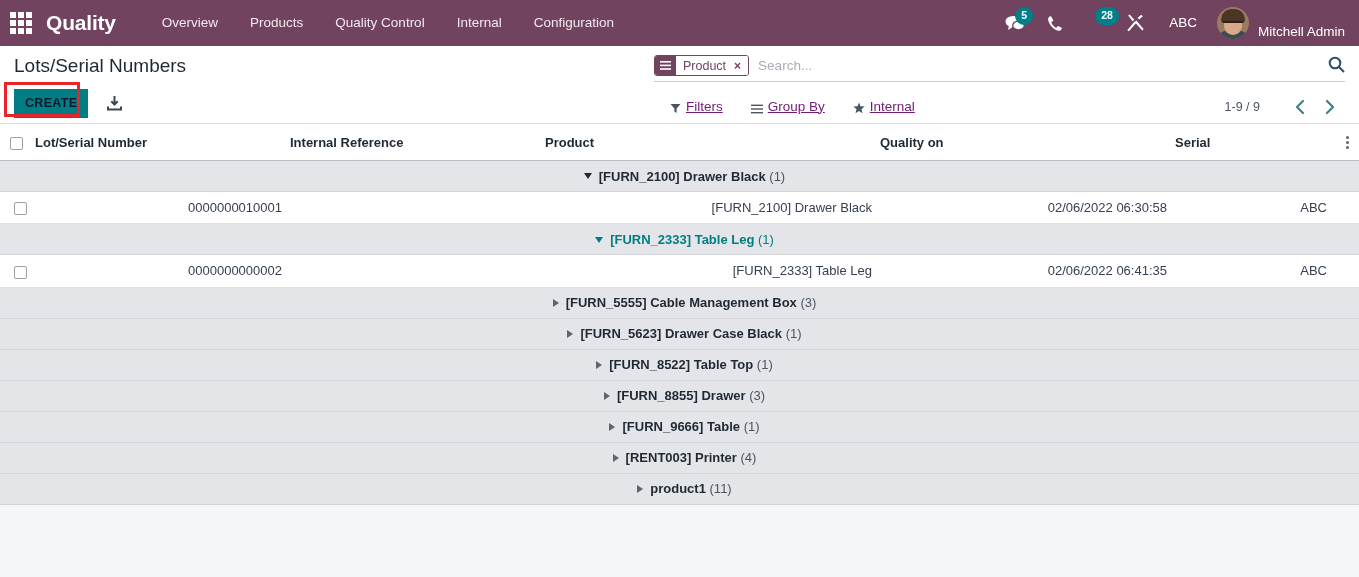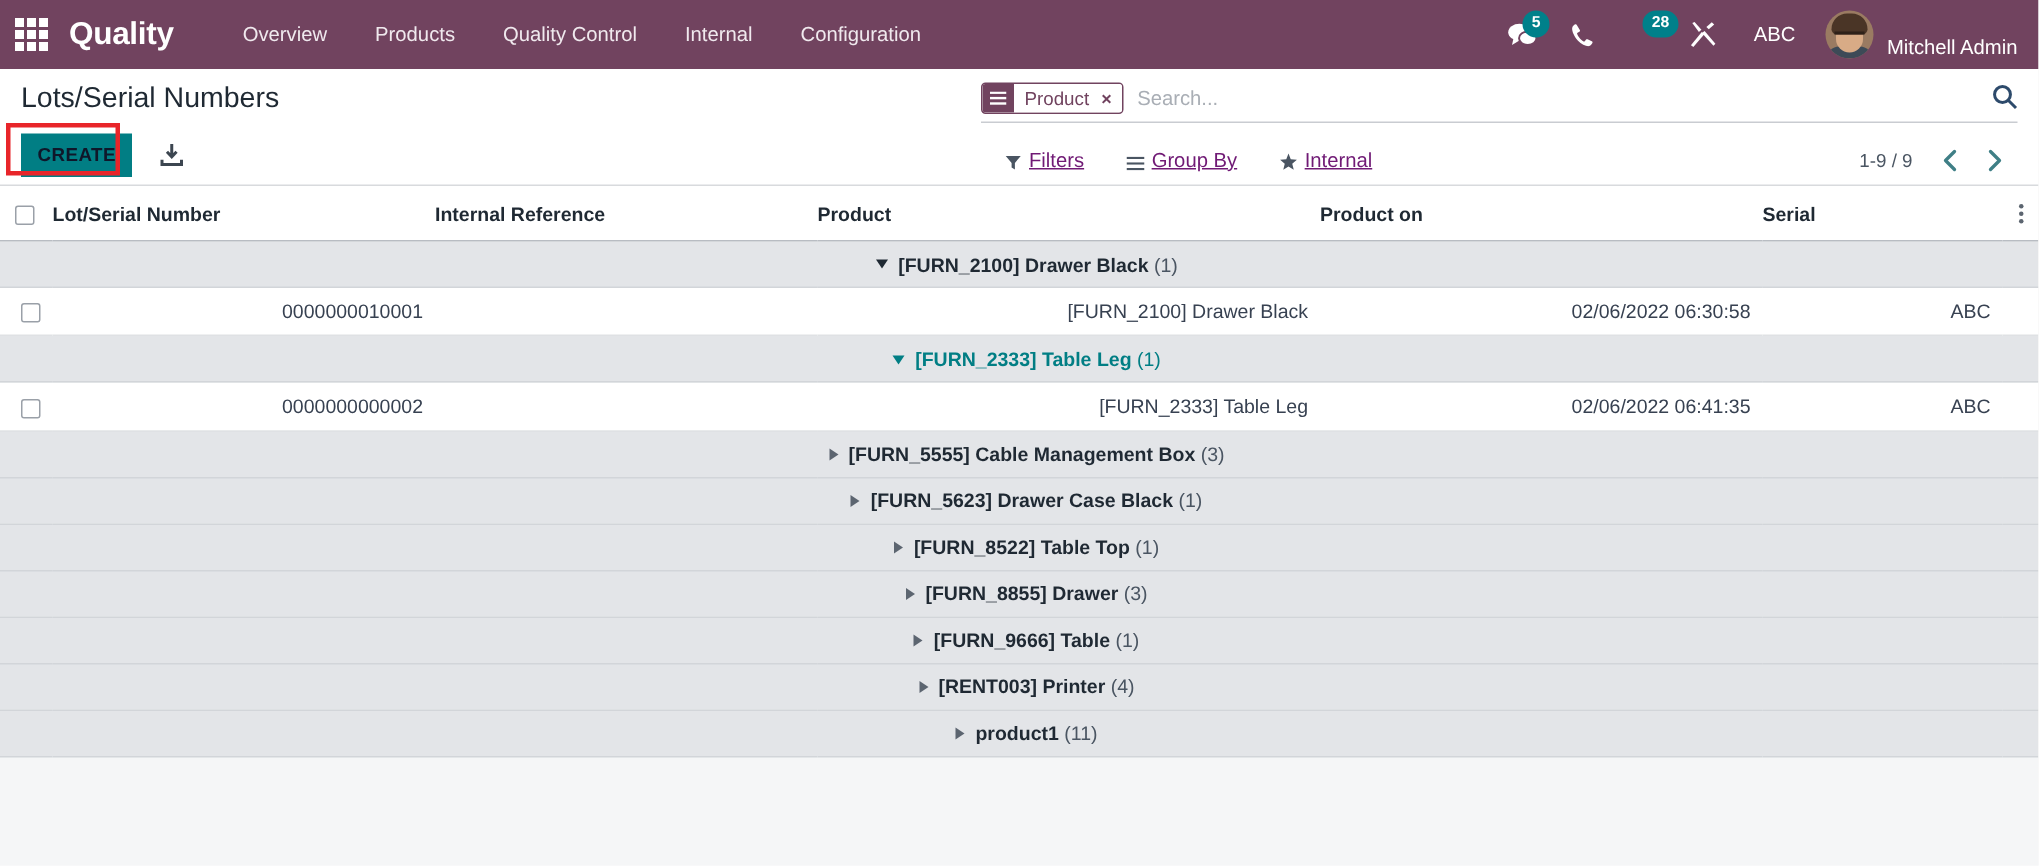--- a/index.html
+++ b/index.html
@@ -231,21 +231,21 @@
   }
   .tool svg { margin-right: 5px; }
   .pager {
     position: absolute;
     right: 0; bottom: 6px;
     display: flex;
     align-items: center;
     font-size: 12.5px;
     color: #4a5562;
   }
-  .pager-count { margin-right: 10px; white-space: nowrap; }
+  .pager-count { margin-right: 25px; white-space: nowrap; }
   .pager-btn {
     padding: 0 9px;
     cursor: pointer;
     display: flex; align-items: center;
   }
 
   
   .list-wrap { background: #f5f6f7; height: 443px; overflow: hidden; }
   table.list {
     width: 100%;
@@ -488,21 +488,21 @@
 <div class="list-wrap">
   <table class="list">
     <thead>
       <tr>
         <th class="col-cb">
           <span class="cb"></span>
         </th>
         <th class="col-lot">Lot/Serial Number</th>
         <th class="col-ref">Internal Reference</th>
         <th class="col-prod">Product</th>
-        <th class="col-date">Product on</th>
+        <th class="col-date">Quality on</th>
         <th class="col-comp">Serial</th>
         <th class="col-opt">
           <span class="opt-dots">
               <i></i>
               <i></i>
               <i></i>
             </span>
         </th>
       </tr>
     </thead>

